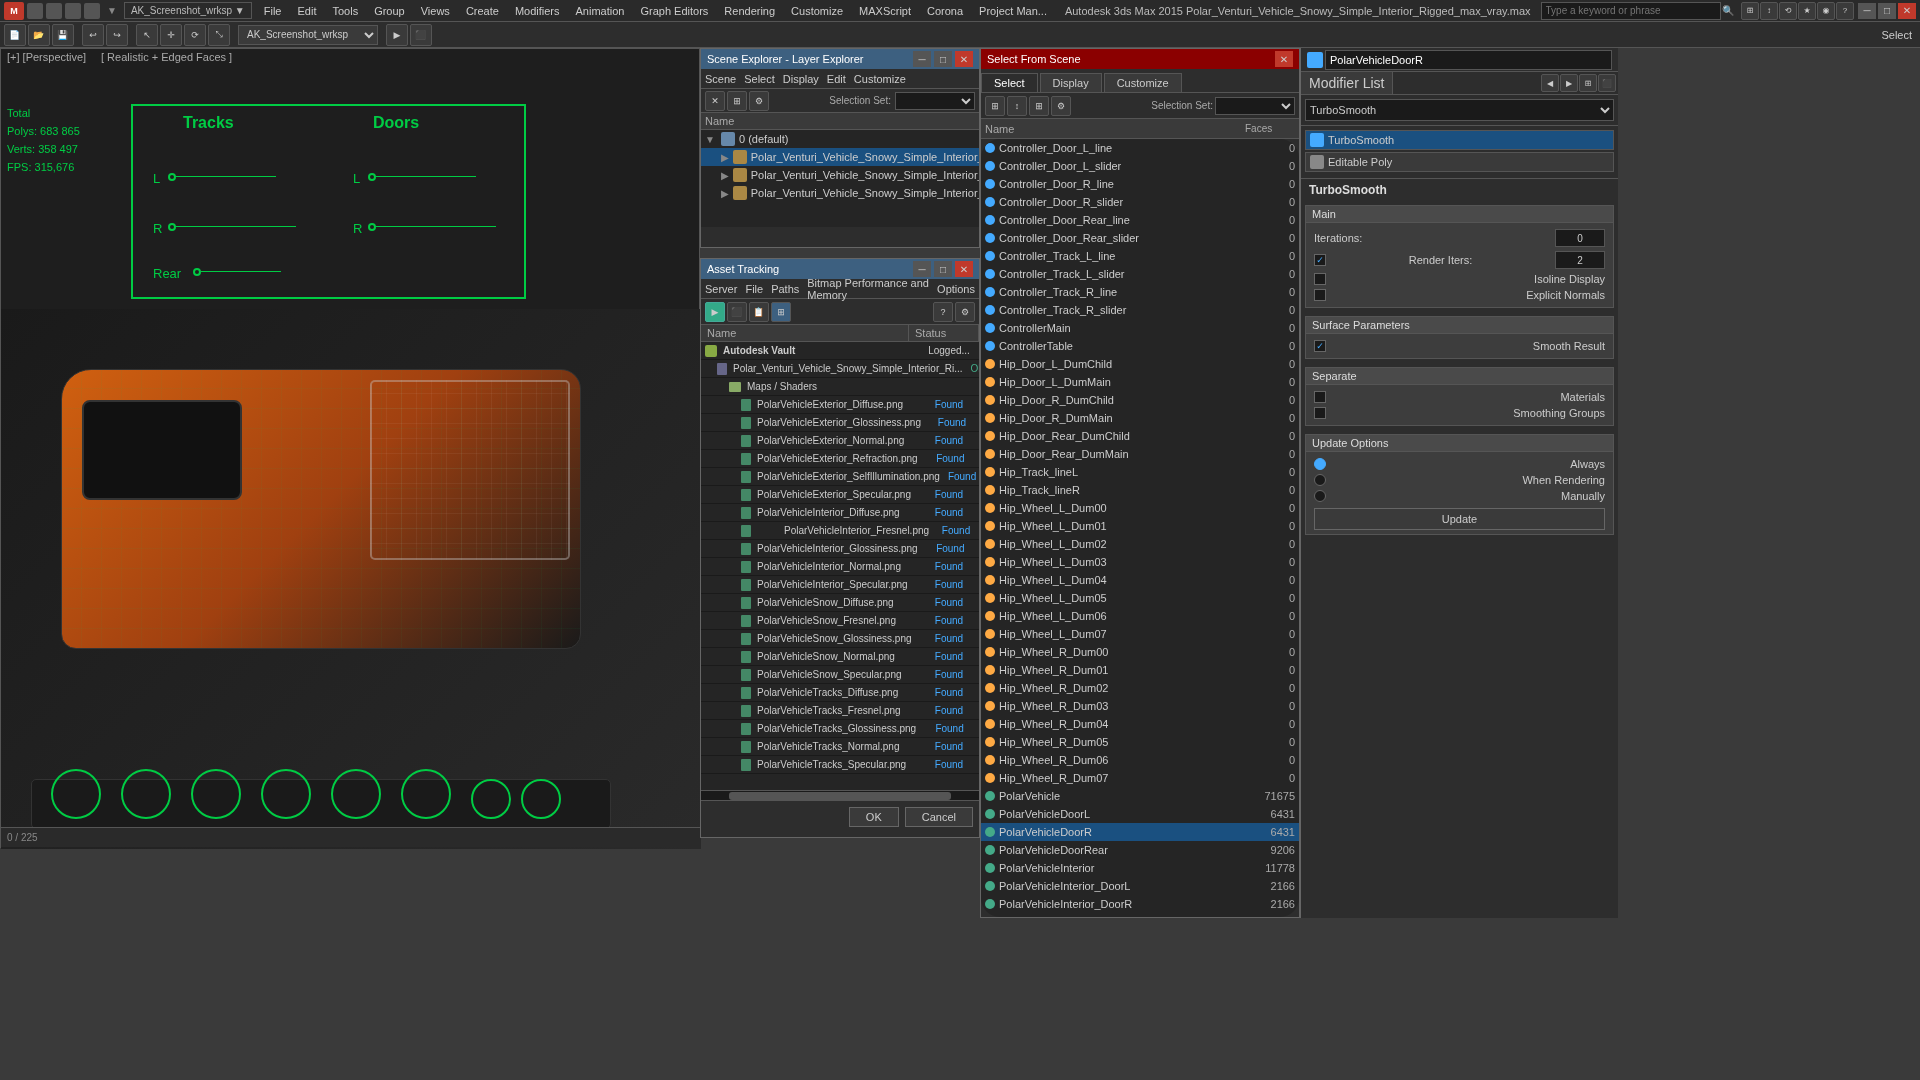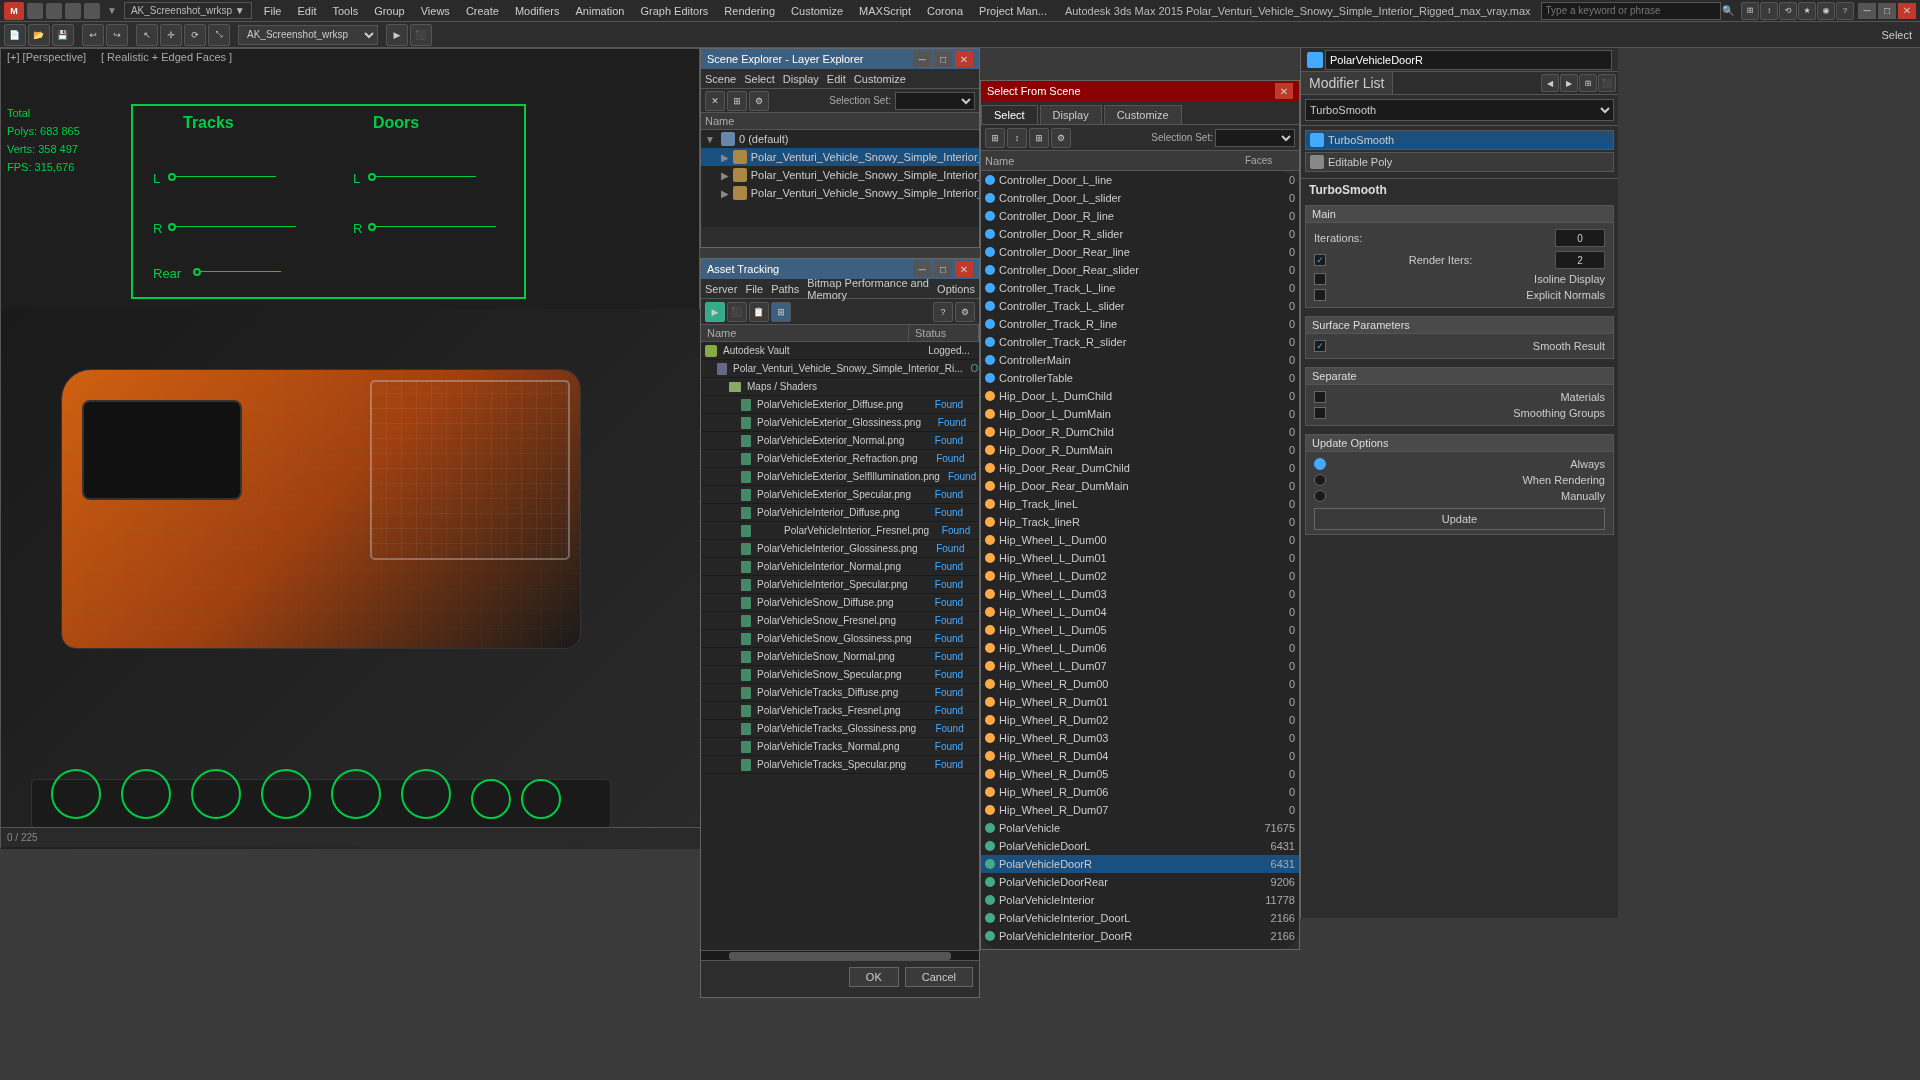--- a/index.html
+++ b/index.html
@@ -555,21 +555,20 @@
       position: absolute;
       top: 48px;
       left: 980px;
       width: 320px;
       height: 870px;
       background: #2d2d2d;
       border: 1px solid #666;
       z-index: 45;
       display: flex;
       flex-direction: column;
-      margin-top: 32px;
     }
 
     
     #far-right {
       position: absolute;
       top: 48px;
       right: 0;
       width: 318px;
       height: 870px;
       background: #2d2d2d;
@@ -813,21 +812,21 @@
         <span>Polar_Venturi_Vehicle_Snowy_Simple_Interior_Rigged_co...</span>
       </div>
       <div class="se-row" style="padding-left:20px;">
         <span class="se-expand">▶</span>
         <span class="se-icon" style="background:#a84;"></span>
         <span>Polar_Venturi_Vehicle_Snowy_Simple_Interior_Rigged_he...</span>
       </div>
     </div>
   </div>
 
-  <div id="asset-tracking" style="position:absolute; top:210px; left:0; width:280px; height:740px;">
+  <div id="asset-tracking" style="position:absolute; top:210px; left:0; width:280px; height:580px;">
     <div id="at-title-bar">
       <span>Asset Tracking</span>
       <div style="display:flex; gap:3px;">
         <button class="win-btn">─</button>
         <button class="win-btn">□</button>
         <button class="win-btn close">✕</button>
       </div>
     </div>
     <div id="at-menu-bar">
       <span class="se-menu-item">Server</span>
@@ -844,21 +843,21 @@
       <div style="flex:1;"></div>
       <button class="tb-btn" style="width:20px; height:20px;">?</button>
       <button class="tb-btn" style="width:20px; height:20px;">⚙</button>
     </div>
     <div id="at-header">
       <div class="at-col-header" style="flex:1;">Name</div>
       <div class="at-col-header" style="width:70px;">Status</div>
     </div>
     <div id="at-content">
     <div class="at-row">
-      <div style="display:flex; align-items:center; flex:1; padding-left:4px;">
+      <div style="display:flex; align-items:center; flex:1; padding-left:4px;font-weight:bold;">
         <span style="width:12px; height:12px; background:#8a4; border-radius:2px; margin-right:2px; flex-shrink:0;"></span>
         <span class="at-row-name">Autodesk Vault</span>
       </div>
       <span class="at-row-status ">Logged...</span>
     </div>
         <div class="at-row">
       <div style="display:flex; align-items:center; flex:1; padding-left:16px;">
         <span style="width:10px; height:12px; background:#668; border-radius:1px; margin-right:2px; flex-shrink:0;"></span>
         <span class="at-row-name">Polar_Venturi_Vehicle_Snowy_Simple_Interior_Ri...</span>
       </div>

